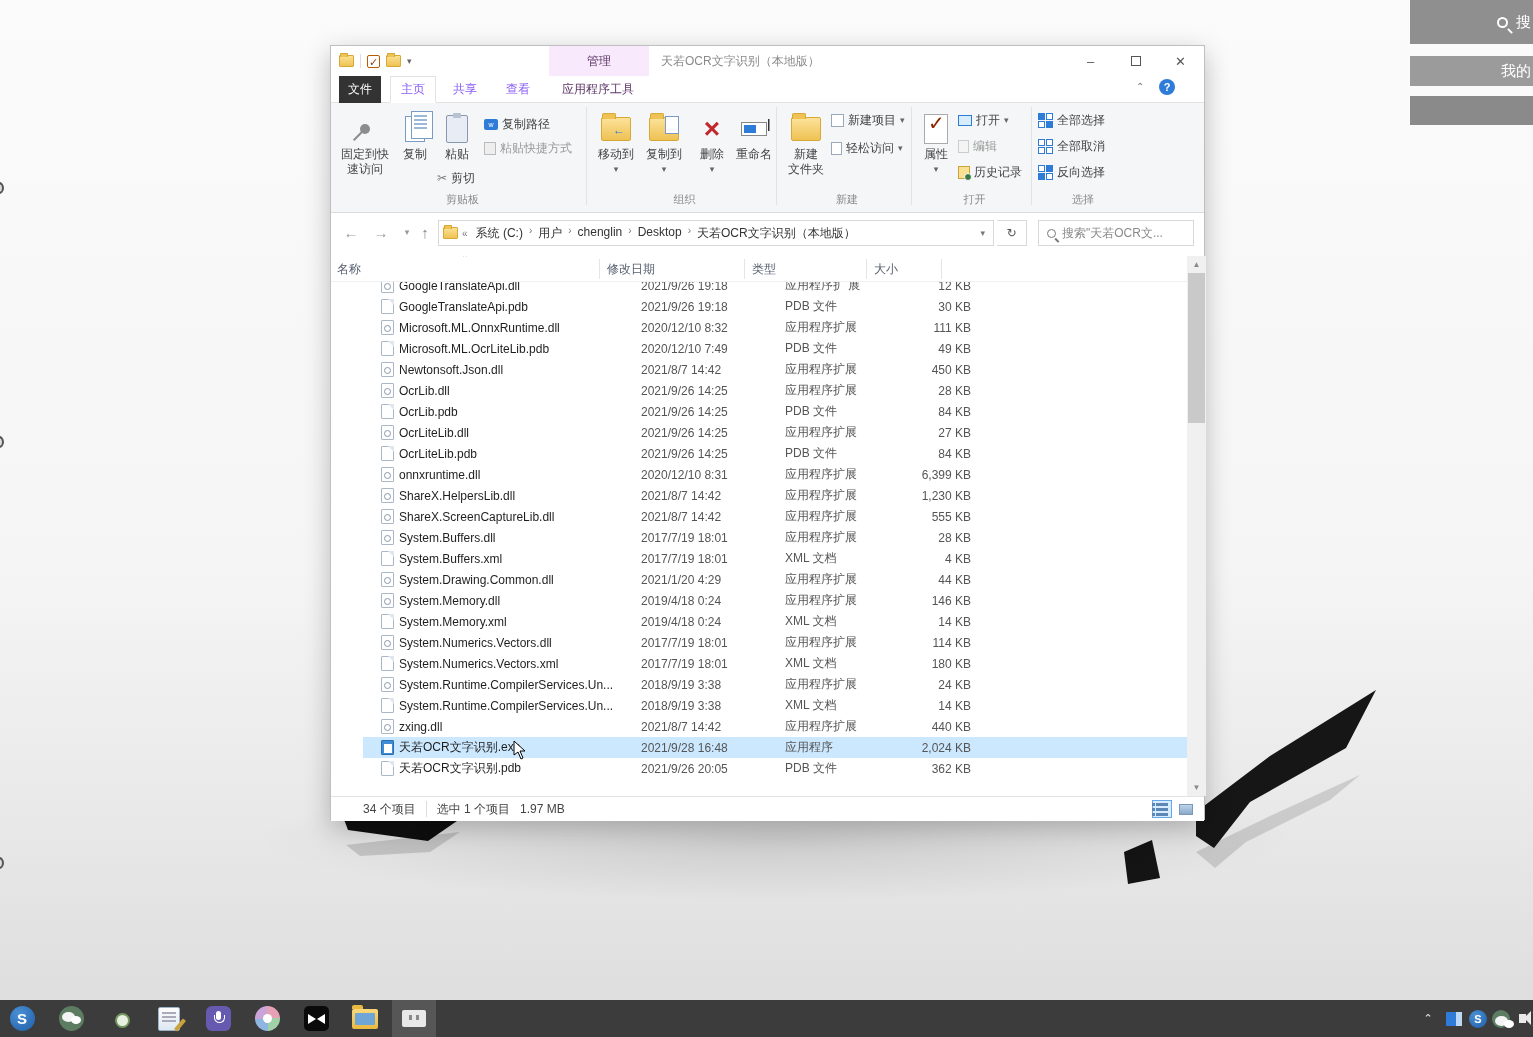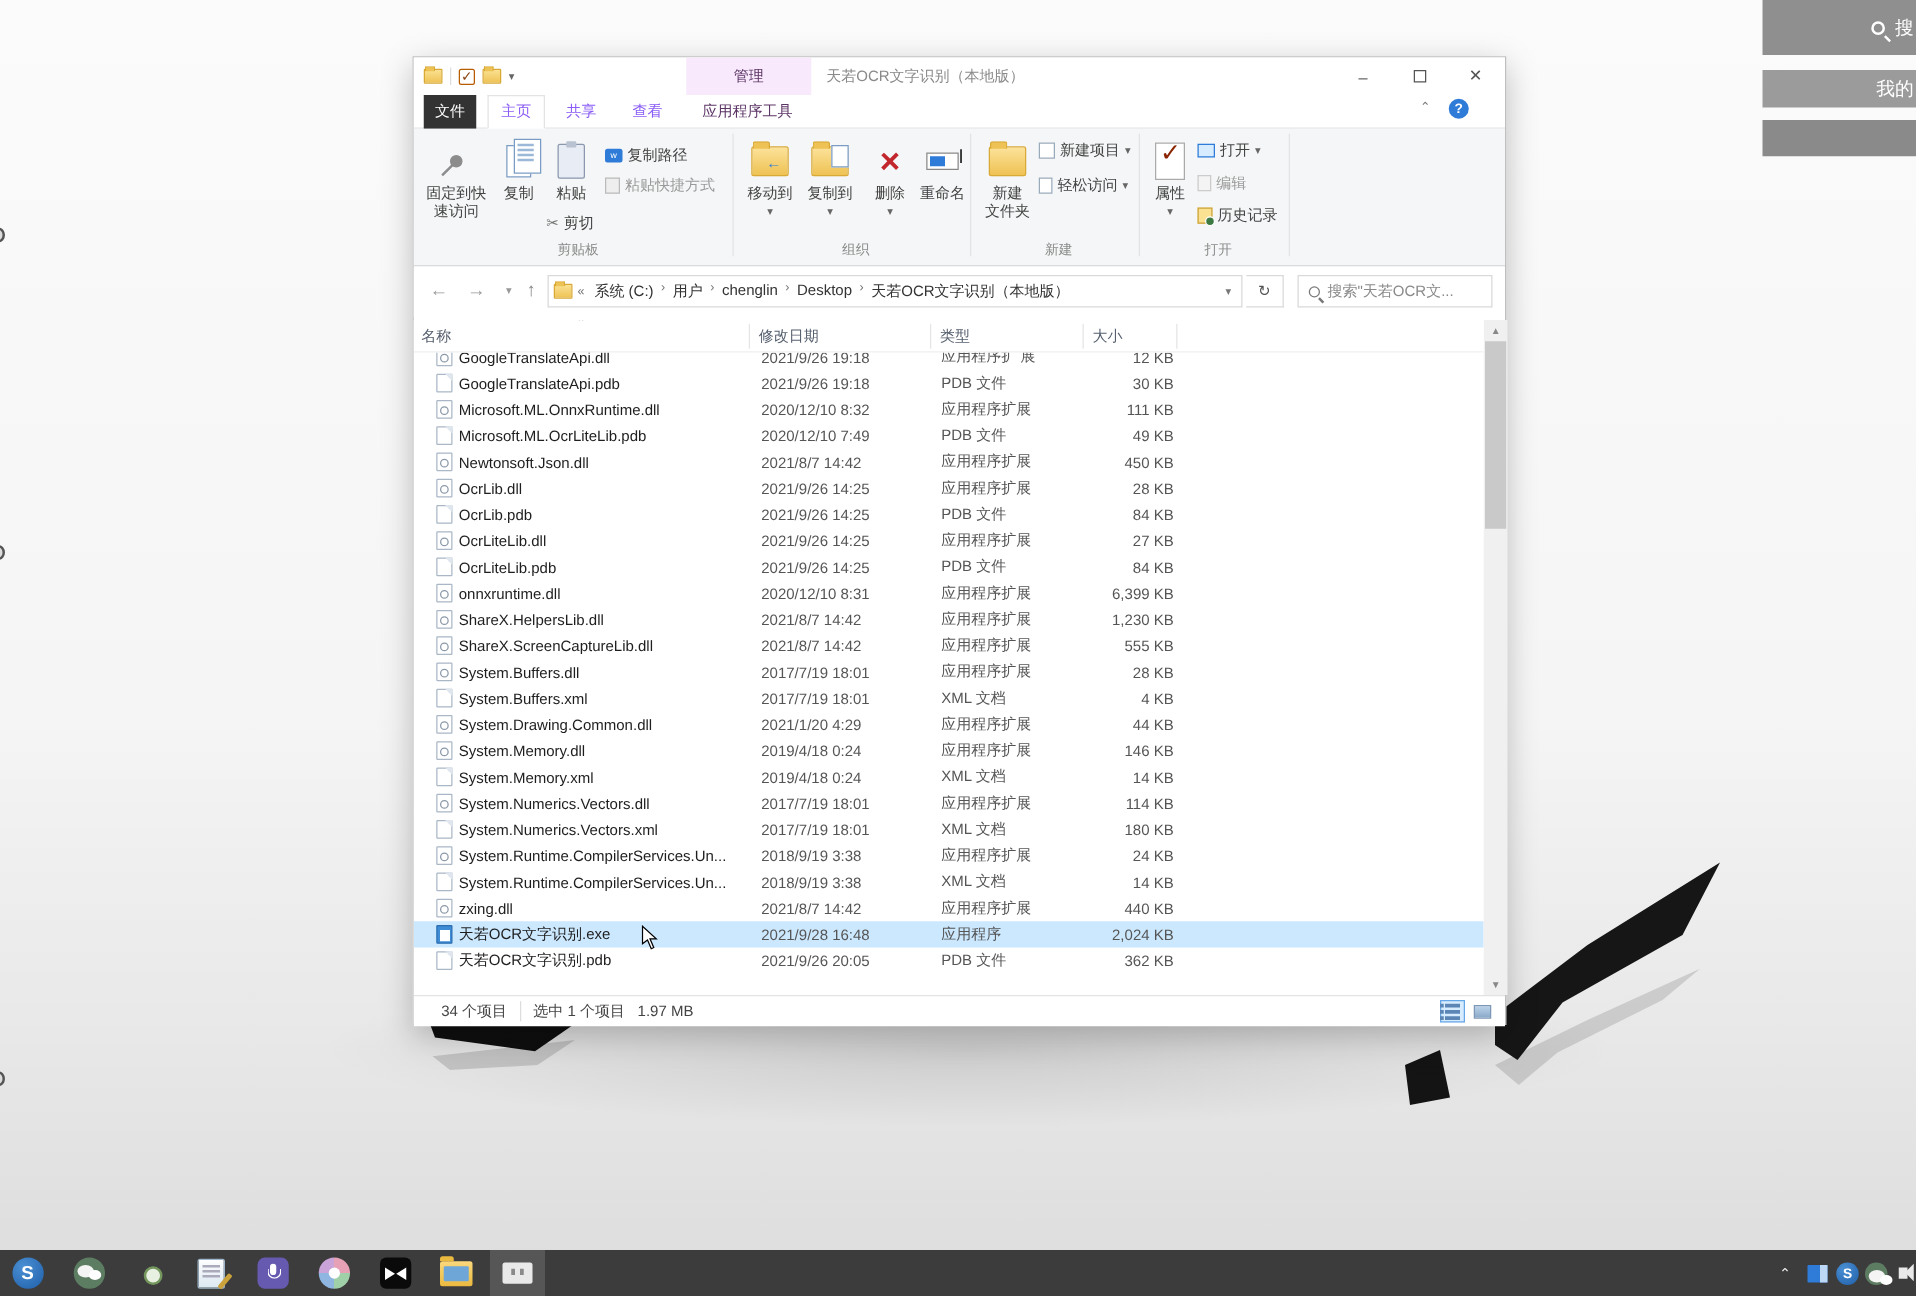--- a/index.html
+++ b/index.html
@@ -327,20 +327,50 @@
       <div class="smallrow" style="left:40px;top:56px">
         <span style="width:12px;height:13px;background:#fbe192;border:1px solid #caa23c;position:relative">
             <i style="position:absolute;right:-3px;bottom:-3px;width:8px;height:8px;border-radius:50%;background:#3d7a43;border:1px solid #fff"></i>
           </span>
         <span>历史记录</span>
       </div>
       <div class="rgroup-label">打开</div>
     </div>
     <div class="abs rsep" style="left:700px"></div>
 
+    <div class="abs rgroup" style="left:707px;width:90px">
+      <div class="smallrow" style="left:0px;top:4px">
+        <span class="blue-sq">
+            <i></i>
+            <i class="o"></i>
+            <i class="o"></i>
+            <i></i>
+          </span>
+        <span>全部选择</span>
+      </div>
+      <div class="smallrow" style="left:0px;top:30px">
+        <span class="blue-sq">
+            <i class="o"></i>
+            <i class="o"></i>
+            <i class="o"></i>
+            <i class="o"></i>
+          </span>
+        <span>全部取消</span>
+      </div>
+      <div class="smallrow" style="left:0px;top:56px">
+        <span class="blue-sq">
+            <i class="o"></i>
+            <i></i>
+            <i></i>
+            <i class="o"></i>
+          </span>
+        <span>反向选择</span>
+      </div>
+      <div class="rgroup-label">选择</div>
+    </div>
   </div>
 
   <div id="addrrow" class="abs">
     <div class="abs navbtn" style="left:8px">←</div>
     <div class="abs navbtn" style="left:38px">→</div>
     <div class="abs navbtn" style="left:64px;font-size:9px">▾</div>
     <div class="abs navbtn en" style="left:82px">↑</div>
     <div id="crumbbar" class="abs">
       <span class="mini-folder"></span>
       <span class="crumb-sep">«</span>
@@ -358,21 +388,21 @@
       <span id="crumb-dd">▾</span>
     </div>
     <div id="refreshbtn" class="abs">↻</div>
     <div id="searchbox" class="abs">
       <span class="mag2"></span>
       <span>搜索"天若OCR文...</span>
     </div>
   </div>
 
   <div id="listarea" class="abs">
-    <div id="rows" class="abs" style="top: 19px;">
+    <div id="rows" class="abs" style="top: 19px; padding-left: 32px;">
         <div class="row">
           <span class="ficon ficon-dll"></span>
           <span class="cell c-name">GoogleTranslateApi.dll</span>
           <span class="cell c-date">2021/9/26 19:18</span>
           <span class="cell c-type">应用程序扩 展</span>
           <span class="cell c-size">12 KB</span>
         </div>
         <div class="row">
           <span class="ficon ficon-doc"></span>
           <span class="cell c-name">GoogleTranslateApi.pdb</span>
@@ -556,21 +586,21 @@
     </div>
   </div>
 
   <div id="scroll" class="abs">
     <div class="abs sbtn" style="top:0">▲</div>
     <div id="sthumb" class="abs"></div>
     <div class="abs sbtn" style="top:523px">▼</div>
   </div>
 
   <div id="statusbar" class="abs">
-    <span style="margin-left:22px">34 个项目</span>
+    <span style="margin-left:32px">34 个项目</span>
     <span class="st-sep"></span>
     <span>选中 1 个项目</span>
     <span style="margin-left:10px">1.97 MB</span>
     <span style="margin-left:auto;display:flex;gap:4px;margin-right:8px">
       <span class="viewbtn on">
           <span class="vb-list">
             <i></i>
             <i></i>
             <i></i>
           </span>

